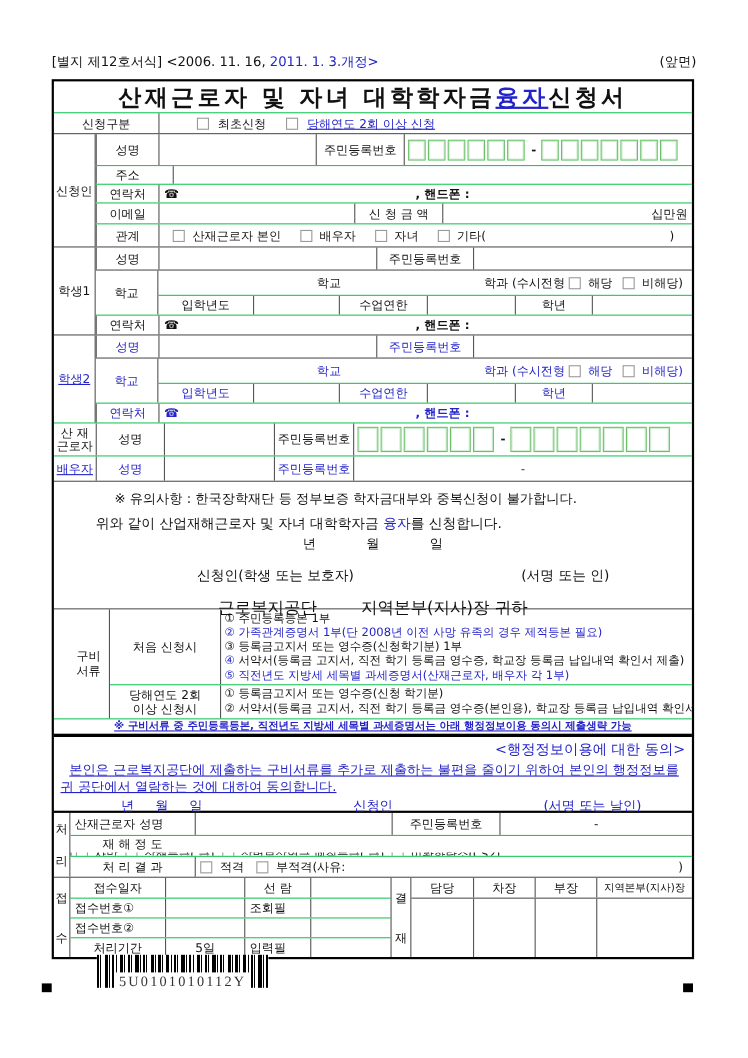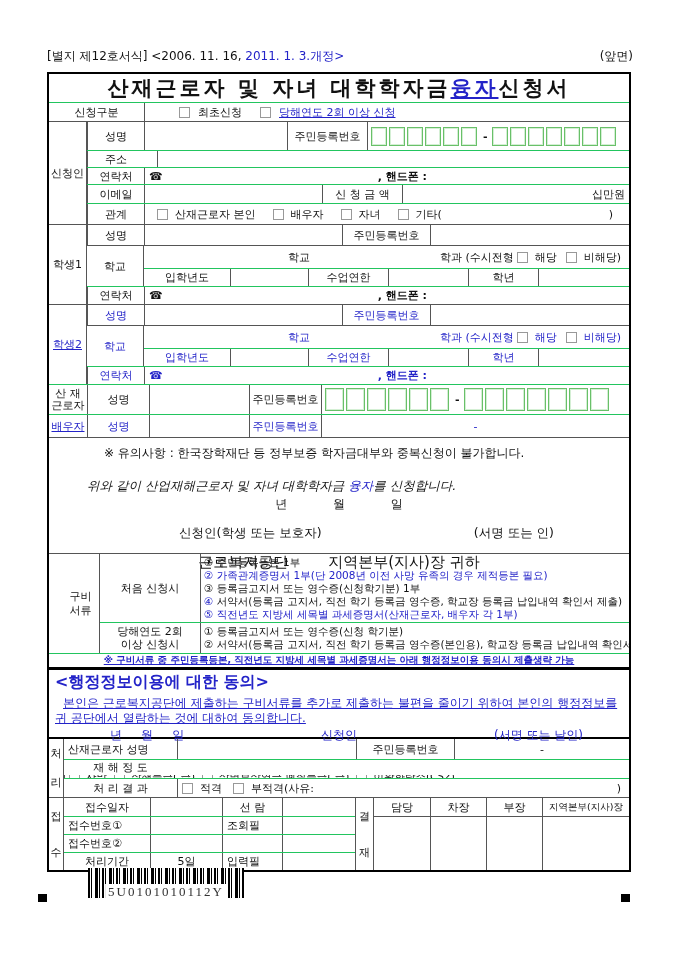--- a/index.html
+++ b/index.html
@@ -240,21 +240,21 @@
     <div class="r blue" style="height:23px;">
       <div class="c nb lbl ul" style="width:38px;">배우자</div>
       <div class="c lbl" style="width:62px;">성명</div>
       <div class="c" style="width:100px;"></div>
       <div class="c lbl" style="width:72px;">주민등록번호</div>
       <div class="c lbl" style="flex:1;">-</div>
     </div>
 
     <div style="border-top:1px solid #555;height:116px;padding-top:7px;">
       <div class="notice-line" style="padding-left:55px;font-size:12px;">※ 유의사항 : 한국장학재단 등 정부보증 학자금대부와 중복신청이 불가합니다.</div>
-      <div class="notice-line" style="padding-left:38px;font-size:12.5px;margin-top:16px;font-style:italic;">
+      <div class="notice-line" style="padding-left:38px;font-size:12.5px;margin-top:6px;">
         <span>위와 같이 산업재해근로자 및 자녀 대학학자금 </span><span class="blue">융자</span><span>를 신청합니다.</span>
       </div>
       <div style="text-align:center;font-size:12px;margin-top:1px;white-space:pre;">년            월            일</div>
       <div style="display:flex;font-size:12.5px;margin-top:12px;padding:0 75px 0 130px;justify-content:space-between;">
         <span>신청인(학생 또는 보호자)</span>
         <span>(서명 또는 인)</span>
       </div>
       <div style="display:flex;justify-content:center;gap:40px;font-size:15px;margin-top:11px;">
         <span>근로복지공단</span>
         <span>지역본부(지사)장  귀하</span>
@@ -285,21 +285,21 @@
           <div class="c" style="flex:1;flex-direction:column;align-items:flex-start;justify-content:center;padding:1px 3px;">
             <div class="docitem"><span>①</span> <span>등록금고지서 또는 영수증(신청 학기분)</span></div>
             <div class="docitem"><span>②</span> <span>서약서(등록금 고지서, 직전 학기 등록금 영수증(본인용), 학교장 등록금 납입내역 확인서 제출)</span></div>
           </div>
         </div>
       </div>
     </div>
     <div class="r blue ul" style="height:14px;justify-content:center;align-items:center;display:flex;font-size:9.5px;font-weight:bold;">※ 구비서류 중 주민등록등본, 직전년도 지방세 세목별 과세증명서는 아래 행정정보이용 동의시 제출생략 가능</div>
 
     <div style="border-top:3px solid #000;border-bottom:2px solid #000;height:72px;padding:2px 6px 0 6px;" class="blue">
-      <div style="text-align:left;font-size:16px;font-weight:bold;">&lt;행정정보이용에 대한 동의&gt;</div>
+      <div style="text-align:right;font-size:13px;">&lt;행정정보이용에 대한 동의&gt;</div>
       <div class="ul" style="font-size:12px;line-height:15px;margin-top:3px;text-indent:8px;">본인은 근로복지공단에 제출하는 구비서류를 추가로 제출하는 불편을 줄이기 위하여 본인의 행정정보를 귀 공단에서 열람하는 것에 대하여 동의합니다.</div>
       <div style="display:flex;font-size:12px;margin-top:1px;padding:0 40px 0 55px;justify-content:space-between;white-space:pre;">
         <span>년     월     일</span>
         <span>신청인</span>
         <span>(서명 또는 날인)</span>
       </div>
     </div>
 
     <div class="block" style="border-top:none;">
       <div class="side" style="width:15px;justify-content:space-around;">

